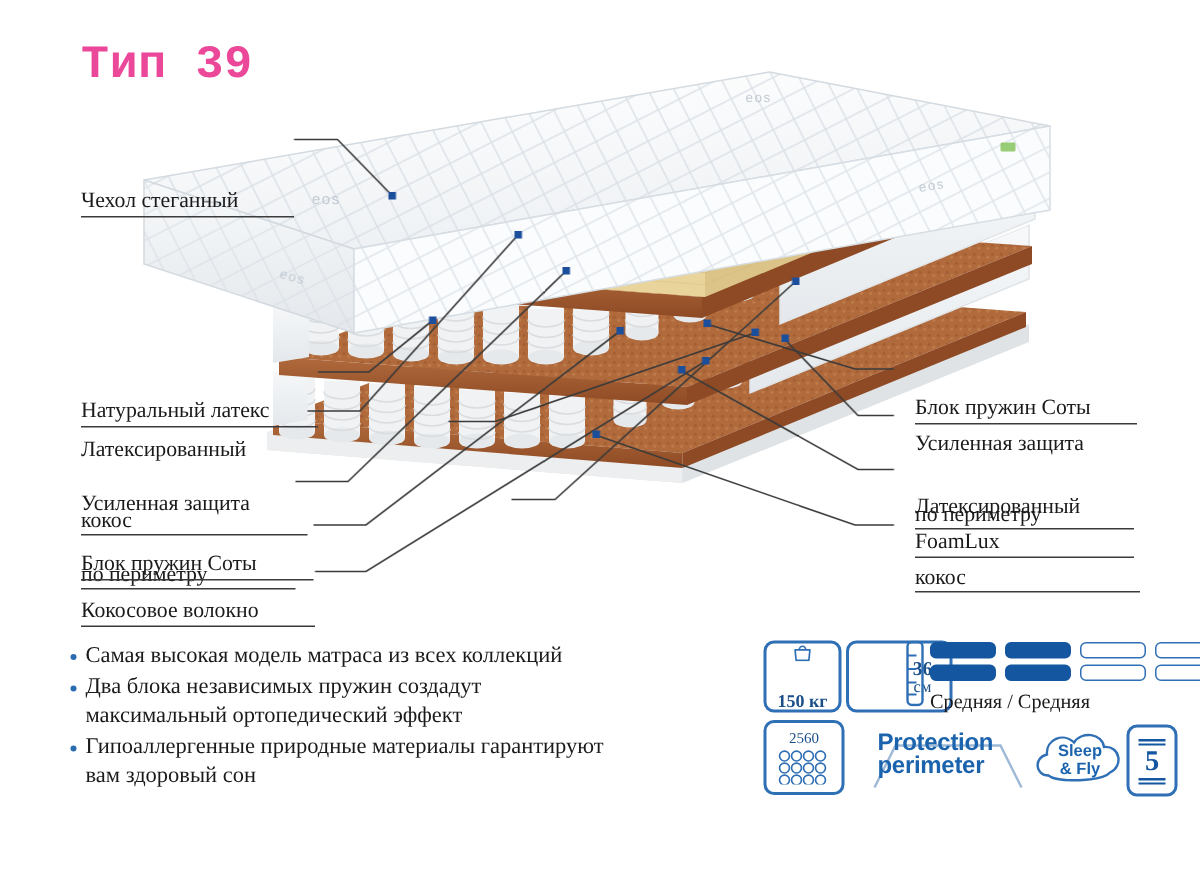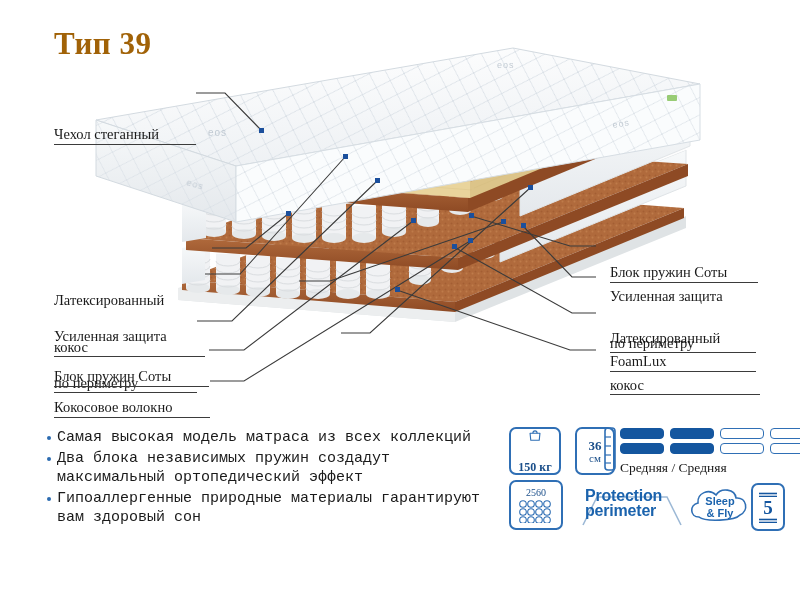--- a/index.html
+++ b/index.html
@@ -9,23 +9,23 @@
     font-family:"Liberation Serif", serif;
     color:#1a1a1a;
     overflow:hidden;
     position:relative;
   }
   .page{position:absolute;inset:0;}
 
   
   .title{
     position:absolute;left:54px;top:26px;
-    font-family:Liberation Serif, serif;
+    font-family:Liberation Mono, monospace;
     font-weight:bold;font-size:31px;
-    color:#a16207;letter-spacing:.5px;
+    color:#ec4899;letter-spacing:.5px;
   }
 
   
   .label{
     position:absolute;
     font-family:"Liberation Serif", serif;
     font-size:14.5px;line-height:15.5px;
     color:#1a1a1a;white-space:pre;
   }
   .label .txt{display:block;}
@@ -34,21 +34,21 @@
     margin-top:1px;
   }
   .label.right{text-align:left;}
 
   
   .art{position:absolute;left:0;top:0;width:800px;height:420px;}
 
   
   .bullets{
     position:absolute;left:46px;top:428px;width:455px;
-    font-family:Liberation Mono, monospace;
+    font-family:Liberation Serif, serif;
     font-size:15px;line-height:19.5px;color:#1a1a1a;
   }
   .bullets li{
     list-style:none;position:relative;padding-left:11px;margin-bottom:1px;
   }
   .bullets li:before{
     content:"";position:absolute;left:1px;top:8px;
     width:4px;height:4px;border-radius:50%;background:#2b6bb0;
   }
   .bullets ul{margin:0;padding:0;}
@@ -550,20 +550,23 @@
       <rect x="521" y="223" width="5" height="5"></rect>
       <rect x="452" y="244" width="5" height="5"></rect>
       <rect x="395" y="287" width="5" height="5"></rect>
     </g>
   </svg>
 
   <div class="label" style="left:54px;top:96px;width:142px;">
     <span class="txt">Чехол стеганный</span><span class="rule"></span>
   </div>
 
+  <div class="label" style="left:54px;top:236px;width:158px;">
+    <span class="txt">Натуральный латекс</span><span class="rule"></span>
+  </div>
 
   <div class="label" style="left:54px;top:262px;width:151px;">
     <span class="txt">Латексированный</span>
     <span class="txt">кокос</span><span class="rule"></span>
   </div>
 
   <div class="label" style="left:54px;top:298px;width:143px;">
     <span class="txt">Усиленная защита</span>
     <span class="txt">по периметру</span><span class="rule"></span>
   </div>
@@ -607,21 +610,21 @@
   <div class="badges">
 
     <div class="bx bbox" style="left:4px;top:2px;width:48px;height:44px;">
       <svg width="20" height="17" viewBox="0 0 20 17">
         <path d="M4,16 L16,16 L17,6 L3,6 Z" fill="none" stroke="#2f6fb5" stroke-width="1.6" stroke-linejoin="round"></path>
         <path d="M7,6 A3,3.4 0 0 1 13,6" fill="none" stroke="#2f6fb5" stroke-width="1.6"></path>
       </svg>
       <div class="btxt" style="font-size:12px;margin-top:20px;">150 кг</div>
     </div>
 
-    <div class="bx bbox" style="left:70px;top:2px;width:36px;height:44px;">
+    <div class="bx bbox" style="left:59px;top:2px;width:36px;height:44px;padding-left:31px;">
       <div class="btxt" style="font-size:13px;">36</div>
       <div class="btxt" style="font-size:11px;font-weight:normal;margin-top:1px;">см</div>
     </div>
 
     <div class="bx" style="left:99px;top:2px;width:12px;height:44px;">
       <svg width="12" height="44" viewBox="0 0 12 44">
         <rect x="1" y="1" width="10" height="42" rx="3" fill="none" stroke="#2f6fb5" stroke-width="1.6"></rect>
         <g stroke="#2f6fb5" stroke-width="1.2">
           <path d="M1,10 L7,10"></path>
             <path d="M1,19 L7,19"></path>

